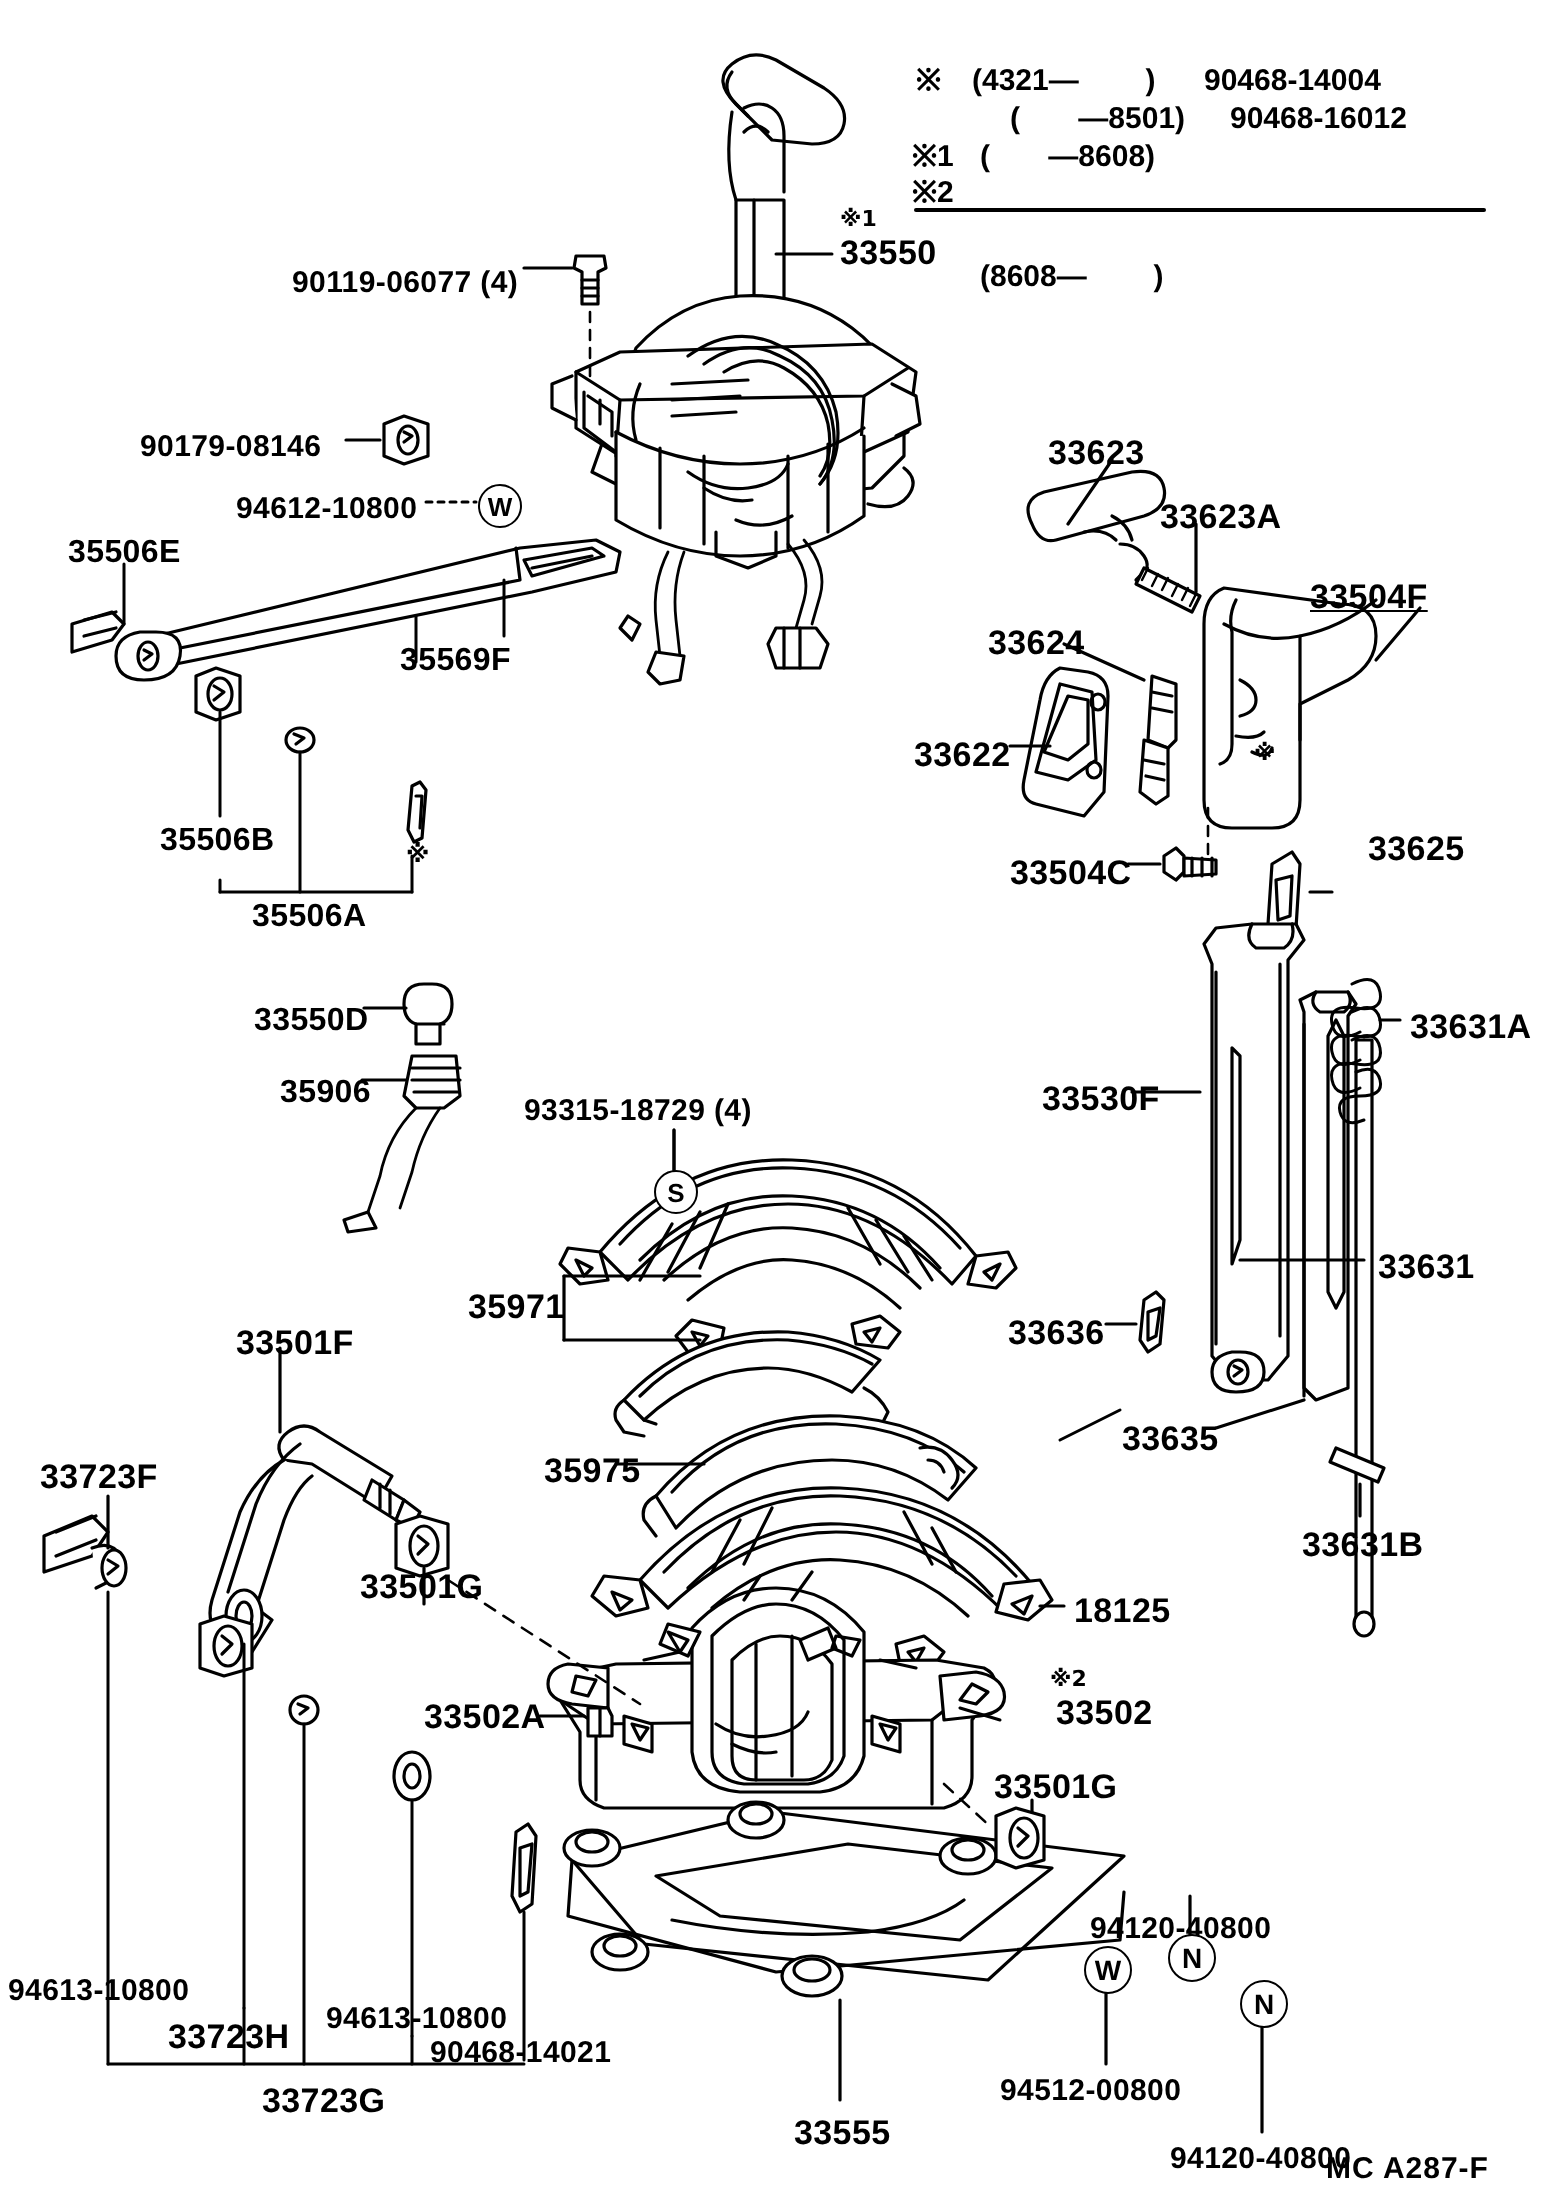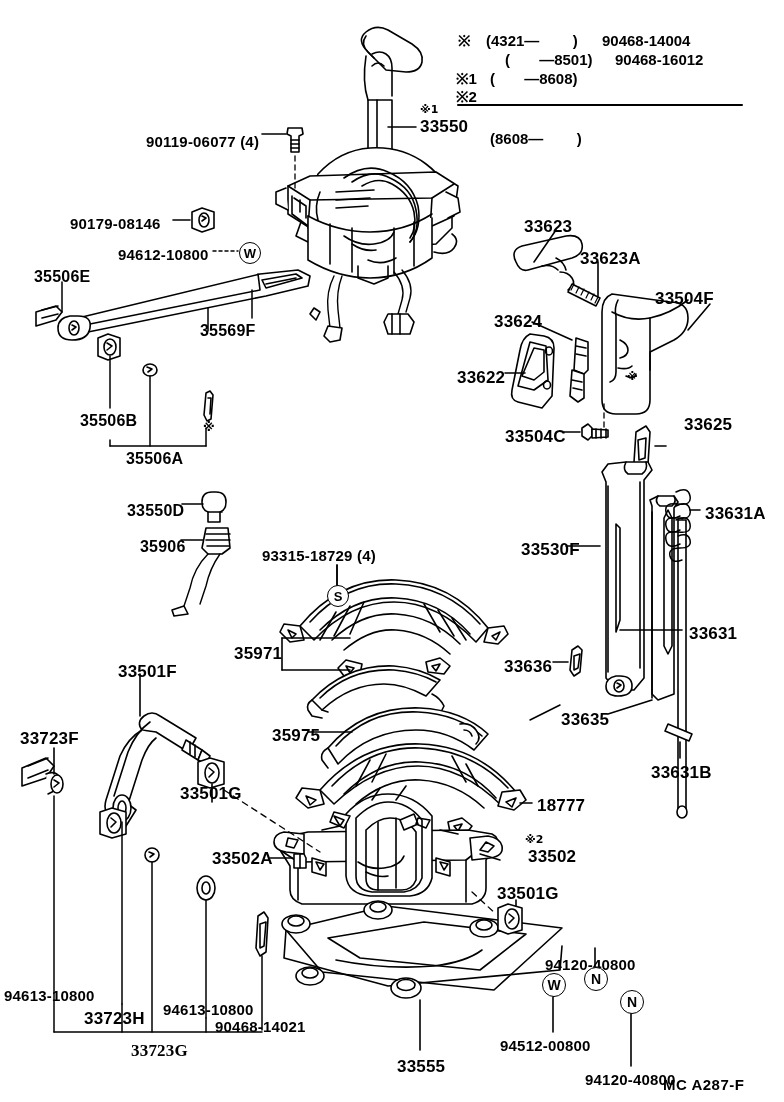--- a/index.html
+++ b/index.html
@@ -506,46 +506,46 @@
       <div class="lbl s15" style="left: 118px; top: 247px;">94612-10800</div>
       <div class="lbl s16" style="left: 34px; top: 269px; text-align: right;">35506E</div>
       <div class="lbl s16" style="left: 200px; top: 323px;">35569F</div>
       <div class="lbl s16" style="left: 80px; top: 413px;">35506B</div>
       <div class="lbl s16" style="left: 126px; top: 451px;">35506A</div>
       <div class="lbl s16" style="left: 127px; top: 503px;">33550D</div>
       <div class="lbl s16" style="left: 140px; top: 539px;">35906</div>
       <div class="lbl s15" style="left: 262px; top: 548px;">93315-18729 (4)</div>
       <div class="lbl s17" style="left: 524px; top: 218px;">33623</div>
       <div class="lbl s17" style="left: 580px; top: 250px;">33623A</div>
-      <div class="lbl s17" style="left: 655px; top: 290px;">33504F</div>
+      <div class="lbl s17" style="left: 655px; top: 290px; text-decoration: underline;">33504F</div>
       <div class="lbl s17" style="left: 494px; top: 313px;">33624</div>
       <div class="lbl s17" style="left: 457px; top: 369px;">33622</div>
       <div class="lbl s17" style="left: 505px; top: 428px;">33504C</div>
       <div class="lbl s17" style="left: 668px; top: 416px; margin-left: 16px;">33625</div>
       <div class="lbl s17" style="left: 705px; top: 505px;">33631A</div>
       <div class="lbl s17" style="left: 521px; top: 541px;">33530F</div>
       <div class="lbl s17" style="left: 689px; top: 625px;">33631</div>
       <div class="lbl s17" style="left: 504px; top: 658px;">33636</div>
       <div class="lbl s17" style="left: 561px; top: 711px;">33635</div>
       <div class="lbl s17" style="left: 651px; top: 764px;">33631B</div>
       <div class="lbl s17" style="left: 234px; top: 645px;">35971</div>
       <div class="lbl s17" style="left: 272px; top: 727px;">35975</div>
-      <div class="lbl s17" style="left: 537px; top: 797px;">18777</div>
+      <div class="lbl s17" style="left: 537px; top: 797px;">18125</div>
       <div class="lbl s17" style="left: 118px; top: 663px;">33501F</div>
       <div class="lbl s17" style="left: 20px; top: 730px;">33723F</div>
       <div class="lbl s17" style="left: 180px; top: 785px;">33501G</div>
       <div class="lbl s17" style="left: 212px; top: 850px;">33502A</div>
       <div class="lbl s17" style="left: 528px; top: 848px;">33502</div>
       <div class="lbl s17" style="left: 497px; top: 885px;">33501G</div>
       <div class="lbl s15" style="left: 545px; top: 957px;">94120-40800</div>
       <div class="lbl s15" style="left: 4px; top: 988px;">94613-10800</div>
       <div class="lbl s17" style="left: 84px; top: 1010px;">33723H</div>
       <div class="lbl s15" style="left: 163px; top: 1002px;">94613-10800</div>
       <div class="lbl s15" style="left: 215px; top: 1019px;">90468-14021</div>
-      <div class="lbl s17" style="left: 131px; top: 1042px; font-family: Liberation Serif, serif;">33723G</div>
+      <div class="lbl s17" style="left: 131px; top: 1042px;">33723G</div>
       <div class="lbl s17" style="left: 397px; top: 1058px;">33555</div>
       <div class="lbl s15" style="left: 500px; top: 1038px;">94512-00800</div>
       <div class="lbl s15" style="left: 585px; top: 1072px;">94120-40800</div>
     </div>
 
   <div id="marks">
       <div class="star" style="left: 420px; top: 104px; font-size: 11px;">※1</div>
       <div class="star" style="left: 525px; top: 834px; font-size: 11px;">※2</div>
       <div class="star" style="left: 203px; top: 421px; font-size: 12px;">※</div>
       <div class="star" style="left: 627px; top: 371px; font-size: 11px;">※</div>

